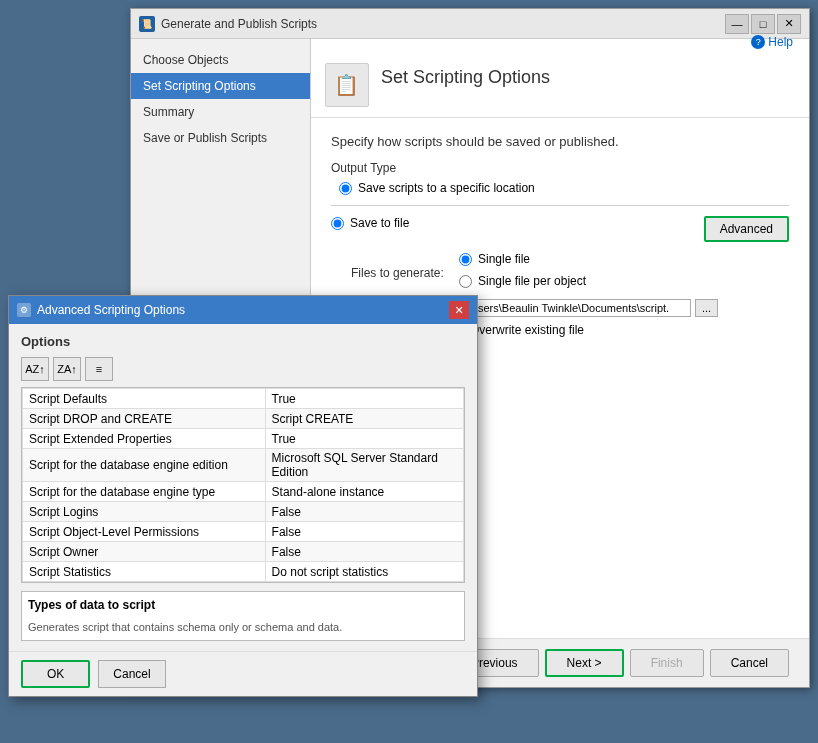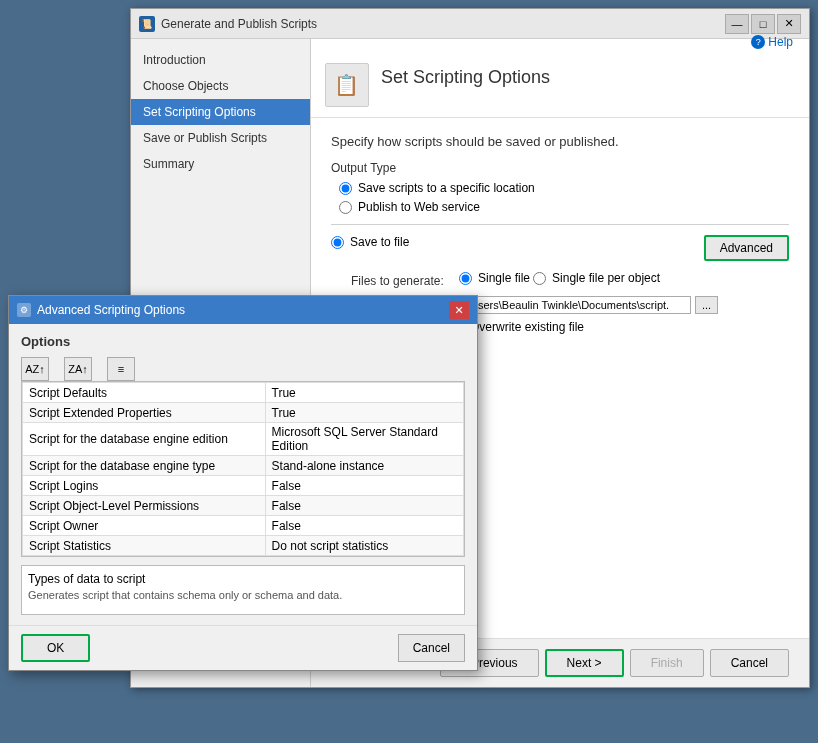--- a/index.html
+++ b/index.html
@@ -161,21 +161,21 @@
       cursor: pointer;
       font-size: 12px;
       border-radius: 2px;
     }
 
     .files-row {
       display: flex; align-items: center; gap: 8px;
       margin: 6px 0 6px 20px;
     }
     .files-label { min-width: 100px; color: #333; }
-    .files-radios { display: flex; flex-direction: row; gap: 3px; }
+    .files-radios { display: flex; flex-direction: column; gap: 3px; }
 
     .filepath-row {
       display: flex; align-items: center; gap: 4px;
       margin: 6px 0 6px 120px;
     }
     .filepath-input {
       width: 240px;
       padding: 2px 4px;
       border: 1px solid #aaa;
       font-size: 11px;
@@ -263,21 +263,22 @@
     }
 
     .adv-content { padding: 10px 12px; }
     .adv-options-label {
       font-weight: bold;
       font-size: 13px;
       margin-bottom: 8px;
       color: #333;
     }
     .adv-toolbar {
-      display: flex; gap: 15px;
+      display: flex; gap: 4px;
+      margin-bottom: 6px;
     }
     .adv-tb-btn {
       width: 28px; height: 24px;
       background: #e8e8e8;
       border: 1px solid #aaa;
       cursor: pointer;
       font-size: 11px;
       display: flex; align-items: center; justify-content: center;
     }
 
@@ -306,27 +307,27 @@
     }
 
     
     .adv-desc {
       margin-top: 8px;
       border: 1px solid #bbb;
       background: white;
       padding: 6px;
       min-height: 50px;
     }
-    .adv-desc-title { font-weight: normal; font-size: 12px; margin-bottom: 3px; }
+    .adv-desc-title { font-weight: bold; font-size: 12px; margin-bottom: 9px; }
     .adv-desc-text { font-size: 11px; color: #555; }
 
     .adv-bottom {
       padding: 8px 12px;
       display: flex;
-      justify-content: space-between;
+      justify-content: flex-start;
       gap: 8px;
       border-top: 1px solid #ddd;
     }
     .adv-ok-btn {
       padding: 5px 24px;
       background: #e8e8e8;
       border: 2px solid #00aa44;
       cursor: pointer;
       font-size: 12px;
       border-radius: 10px;
@@ -357,25 +358,24 @@
     <div class="title-bar-controls">
       <button class="tb-btn">—</button>
       <button class="tb-btn">□</button>
       <button class="tb-btn">✕</button>
     </div>
   </div>
 
   <div class="window-content">
 
     <div class="left-nav">
-      <div class="nav-item">Introduction</div>
       <div class="nav-item">Choose Objects</div>
       <div class="nav-item active">Set Scripting Options</div>
+      <div class="nav-item">Summary</div>
       <div class="nav-item">Save or Publish Scripts</div>
-      <div class="nav-item">Summary</div>
     </div>
 
     <div class="right-content">
 
       <div class="help-area">
         <div class="help-link">
           <div class="help-circle">?</div>
           <span>Help</span>
         </div>
       </div>
@@ -388,24 +388,20 @@
       </div>
 
       <div class="form-area">
         <div class="specify-text">Specify how scripts should be saved or published.</div>
 
         <div class="section-label">Output Type</div>
         <div class="radio-group">
           <div class="radio-row">
             <input type="radio" name="outputType" checked="" style="">
             <span>Save scripts to a specific location</span>
-          </div>
-          <div class="radio-row">
-            <input type="radio" name="outputType" style="">
-            <span>Publish to Web service</span>
           </div>
         </div>
 
         <hr class="separator">
 
         <div class="save-section">
           <div class="save-radio-label">
             <input type="radio" name="saveType" checked="" style="">
             <span>Save to file</span>
           </div>
@@ -478,20 +474,24 @@
     </div>
 
     <div class="table-container">
       <table class="adv-table">
         <tbody id="adv-table-body">
         <tr>
               <td class="col-name">Script Defaults</td>
               <td class="col-val value-cell">True</td>
             </tr>
             <tr>
+              <td class="col-name">Script DROP and CREATE</td>
+              <td class="col-val value-cell">Script CREATE</td>
+            </tr>
+            <tr>
               <td class="col-name">Script Extended Properties</td>
               <td class="col-val value-cell">True</td>
             </tr>
             <tr>
               <td class="col-name">Script for the database engine edition</td>
               <td class="col-val value-cell">Microsoft SQL Server Standard Edition</td>
             </tr>
             <tr>
               <td class="col-name">Script for the database engine type</td>
               <td class="col-val value-cell">Stand-alone instance</td>

